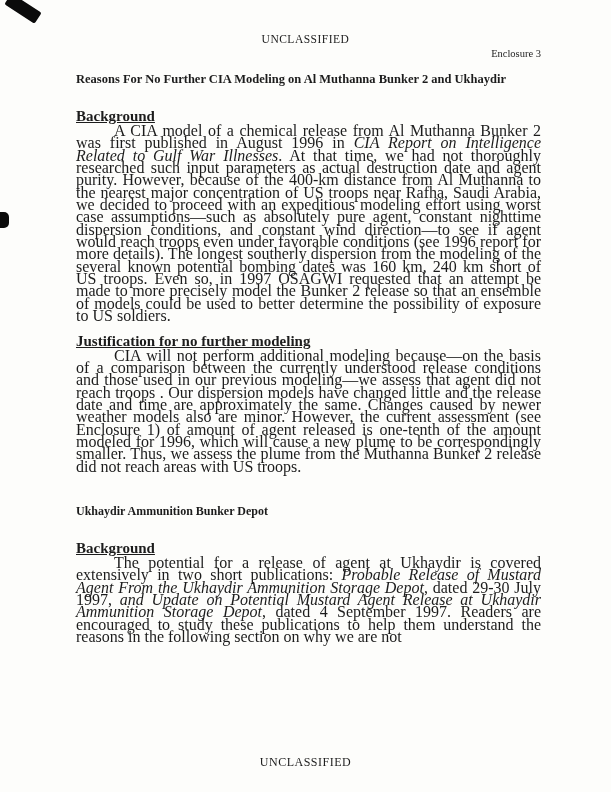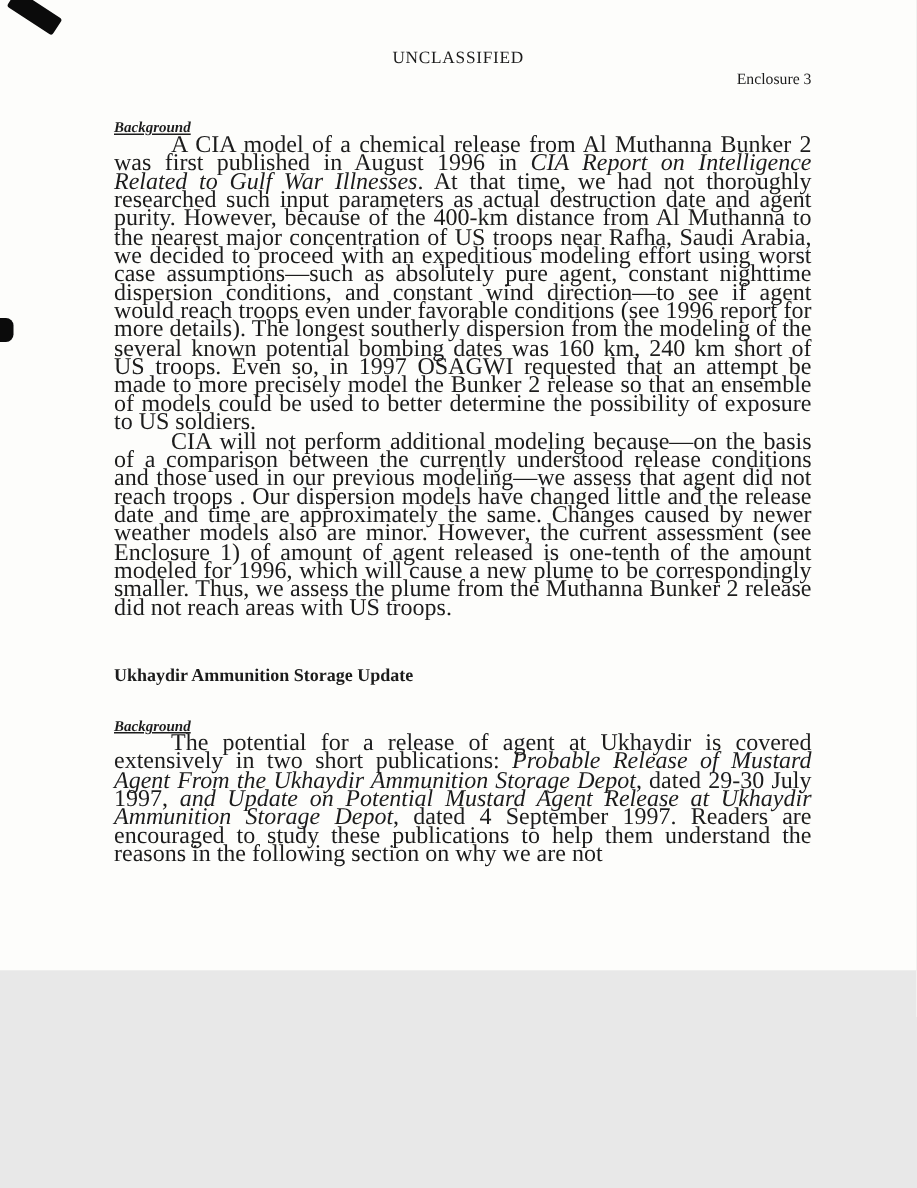--- a/index.html
+++ b/index.html
@@ -1,19 +1,19 @@
 <!DOCTYPE html>
 <html><head>
 <meta charset="utf-8">
 <style>
   html, body { margin: 0; padding: 0; background: #e8e8e8; }
   .page {
     position: relative;
     width: 611px;
-    height: 647px;
+    height: 792px;
     margin: 0 auto;
     background: #fdfdfb;
     font-family: "Liberation Serif", serif;
     color: #1c1c1c;
     overflow: hidden;
     box-sizing: border-box;
   }
   .content {
     position: absolute;
     left: 76px;
@@ -47,24 +47,23 @@
   }
   .section-heading {
     margin: 0;
     font-size: 12px;
     font-weight: bold;
   }
   .h-muthanna { margin-top: 33px; }
   .h-ukhaydir { margin-top: 31px; }
   .sub-heading {
     margin: 0;
-    font-size: 10px;
+    font-size: 15px;
     font-weight: bold;
     text-decoration: underline;
-    font-style: italic;
   }
   .sh-bg1 { margin-top: 21px; }
   .sh-just { margin-top: 10px; }
   .sh-bg2 { margin-top: 21px; }
   .para {
     margin: 0 0 0 0;
     font-size: 16px;
     line-height: 12.35px;
     text-align: justify;
     text-indent: 38px;
@@ -91,30 +90,32 @@
 
   <div class="artifact artifact-corner"></div>
   <div class="artifact artifact-edge"></div>
 
   <div class="classification header-classification">UNCLASSIFIED</div>
 
   <div class="content">
 
     <div class="enclosure">Enclosure 3</div>
 
+    <h1 class="doc-title">Reasons For No Further CIA Modeling on Al Muthanna Bunker 2 and Ukhaydir</h1>
 
 
     <h3 class="sub-heading sh-bg1">Background</h3>
 
     <p class="para"><span>A CIA model of a chemical release from Al Muthanna Bunker 2 was first published in August 1996 in </span><i>CIA Report on Intelligence Related to Gulf War Illnesses</i><span>.  At that time, we had not thoroughly researched such input parameters as actual destruction date and agent purity. However, because of the 400-km distance from Al Muthanna to the nearest major concentration of US troops near Rafha, Saudi Arabia, we decided to proceed with an expeditious modeling effort using worst case assumptions—such as absolutely pure agent, constant nighttime dispersion conditions, and constant wind direction—to see if agent would reach troops even under favorable conditions (see 1996 report for more details).  The longest southerly dispersion from the modeling of the several known potential bombing dates was 160 km, 240 km short of US troops.  Even so, in 1997 OSAGWI requested that an attempt be made to more precisely model the Bunker 2 release so that an ensemble of models could be used to better determine the possibility of exposure to US soldiers.</span></p>
 
+    <h3 class="sub-heading sh-just">Justification for no further modeling</h3>
 
     <p class="para">CIA will not perform additional modeling because—on the basis of a comparison between the currently understood release conditions and those used in our previous modeling—we assess that agent did not reach troops .  Our dispersion models have changed little and the release date and time are approximately the same.  Changes caused by newer weather models also are minor.  However, the current assessment (see Enclosure 1) of amount of agent released is one-tenth of the amount modeled for 1996, which will cause a new plume to be correspondingly smaller.  Thus, we assess the plume from the Muthanna Bunker 2 release did not reach areas with US troops.</p>
 
-    <h2 class="section-heading h-ukhaydir">Ukhaydir Ammunition Storage Update</h2>
+    <h2 class="section-heading h-ukhaydir">Ukhaydir Ammunition Bunker Depot</h2>
 
     <h3 class="sub-heading sh-bg2">Background</h3>
 
     <p class="para"><span>The potential for a release of agent at Ukhaydir is covered extensively in two short publications: </span><i>Probable Release of Mustard Agent From the Ukhaydir Ammunition Storage Depot</i><span>, dated 29-30 July 1997, </span><i>and Update on Potential Mustard Agent Release at Ukhaydir Ammunition Storage Depot</i><span>, dated 4 September 1997.  Readers are encouraged to study these publications to help them understand the reasons in the following section on why we are not</span></p>
 
   </div>
 
   <div class="classification footer-classification">UNCLASSIFIED</div>
 
 </div>

